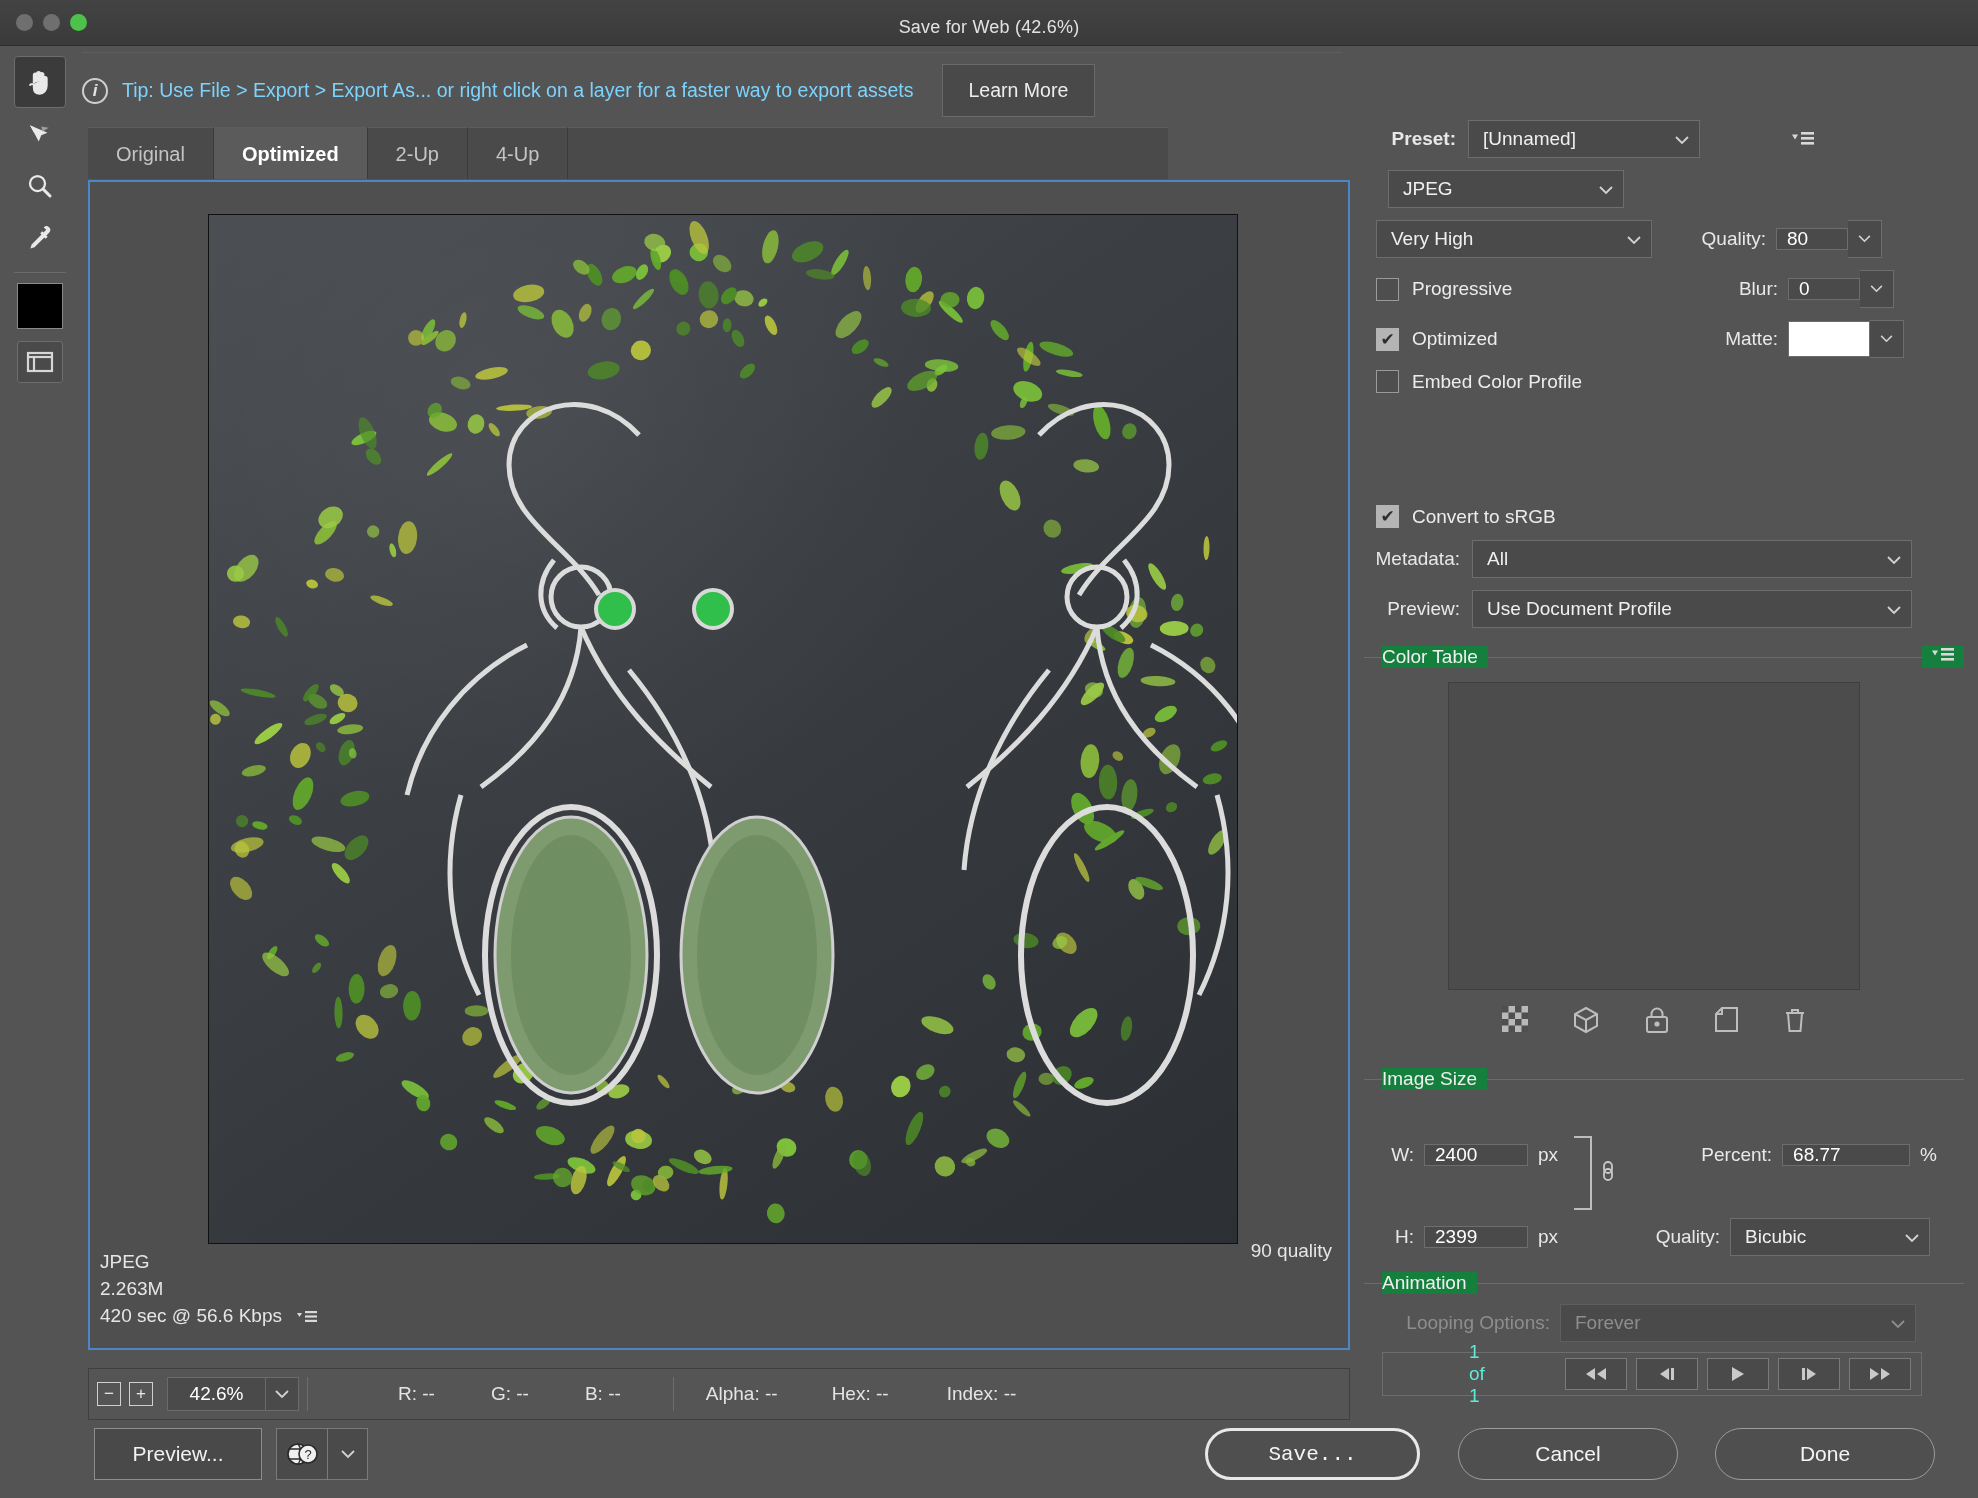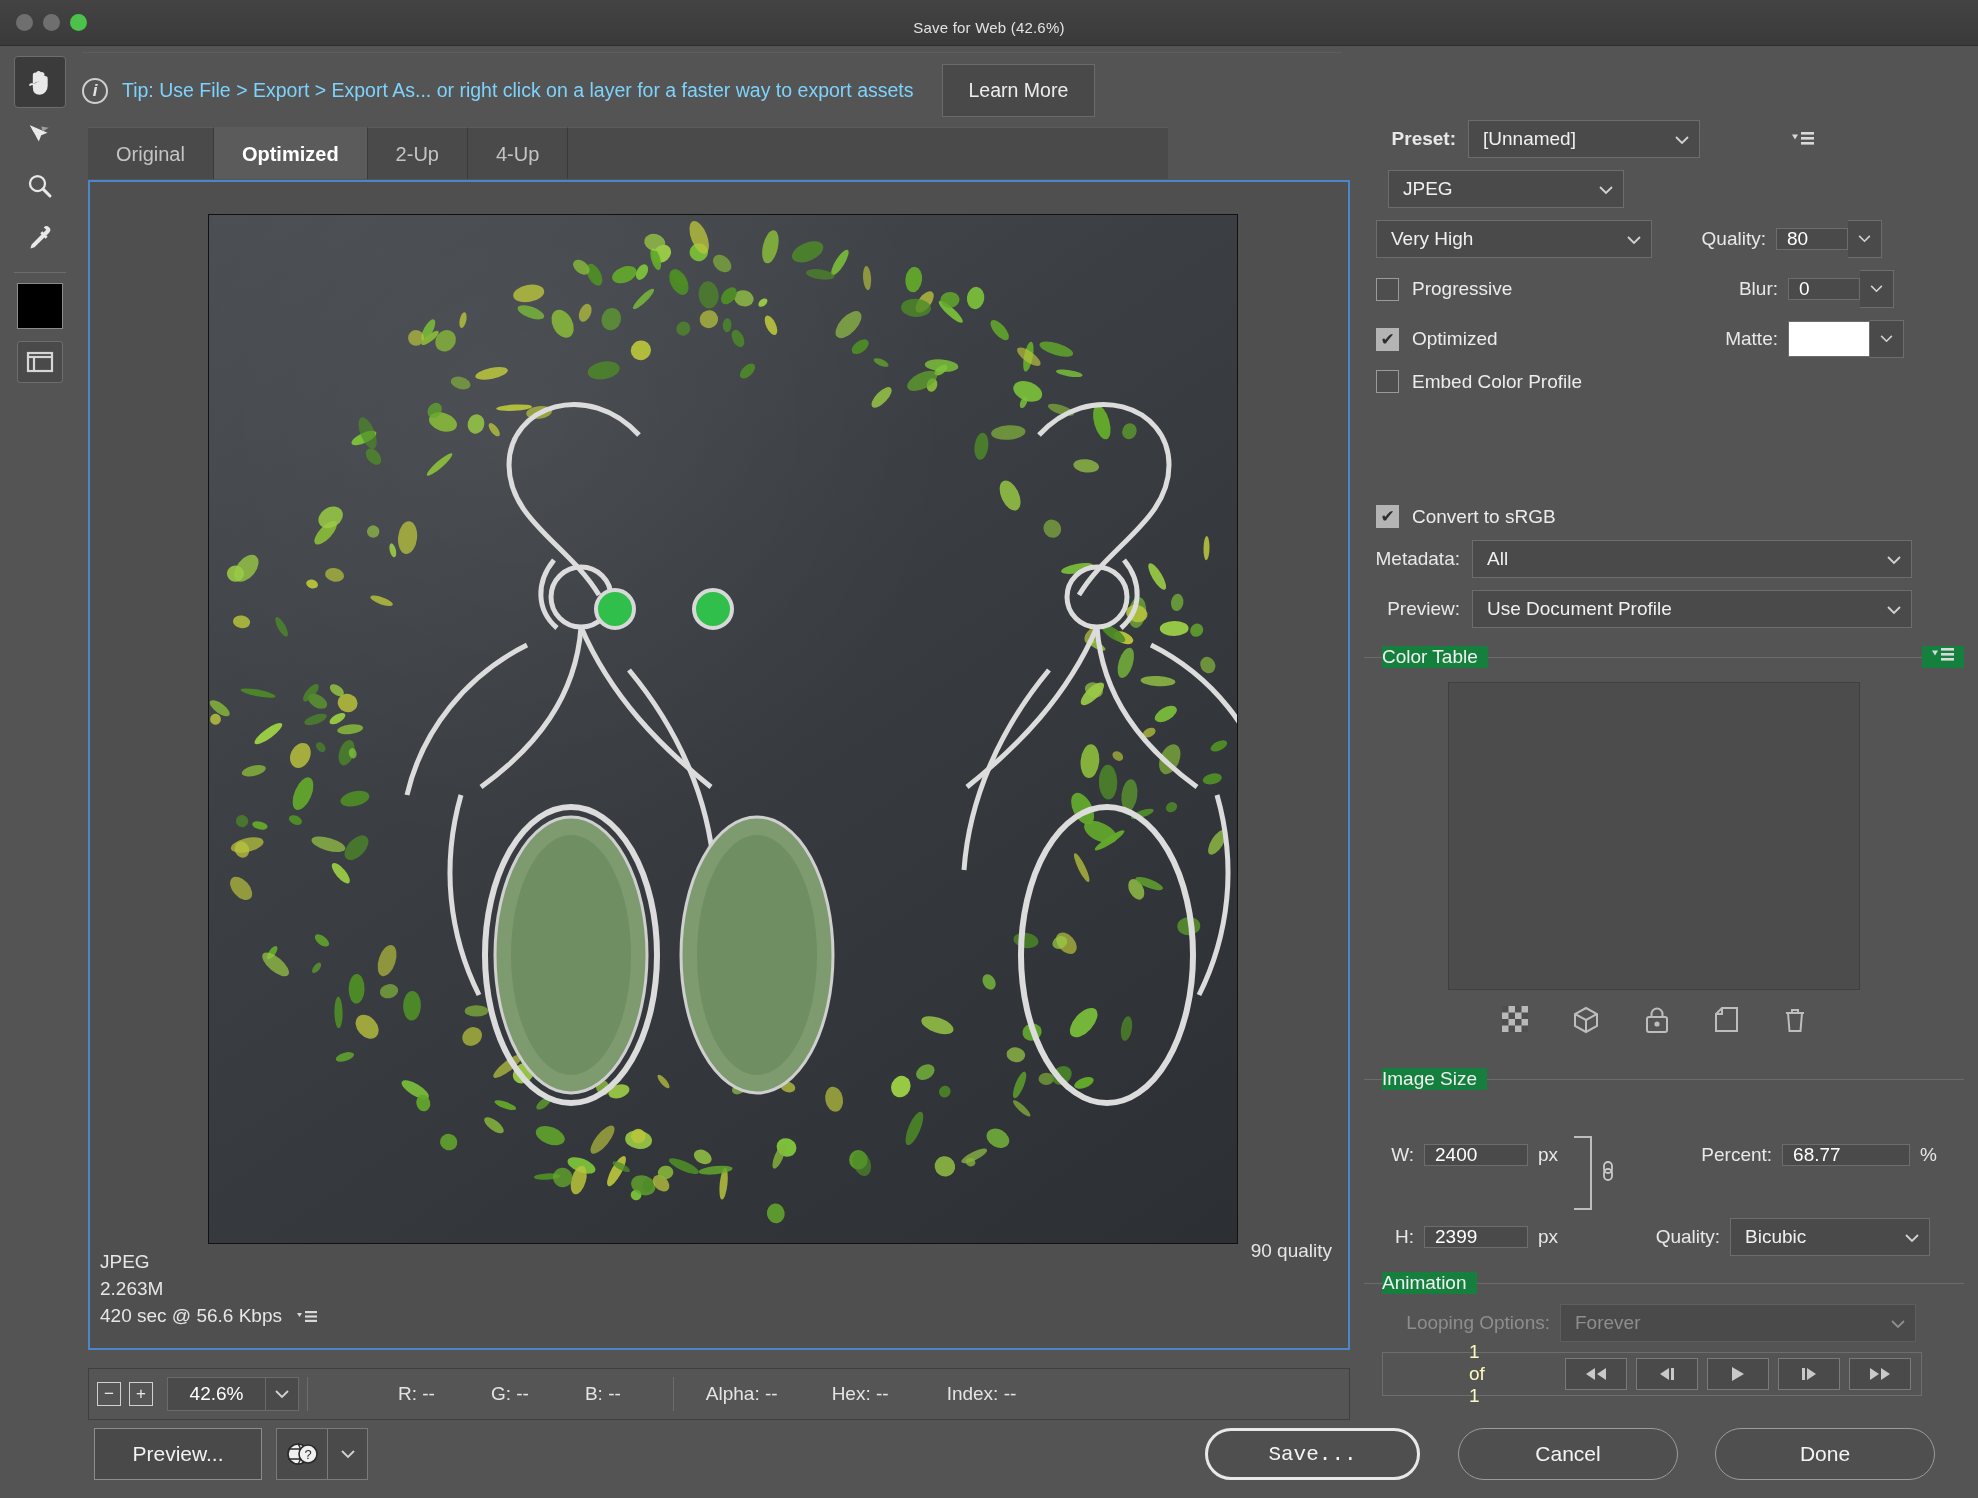--- a/index.html
+++ b/index.html
@@ -21,21 +21,21 @@
     border-bottom: 1px solid #2c2c2c;
     display: flex; align-items: center;
   }
   .traffic { display: flex; gap: 10px; margin-left: 16px; }
   .tl-dot { width: 17px; height: 17px; border-radius: 50%; }
   .tl-close { background: #6f6f6f; }
   .tl-min   { background: #6f6f6f; }
   .tl-max   { background: #4dc24a; }
   .title-text {
     position: absolute; left: 0; right: 0; text-align: center;
-    font-size: 15px; color: #e2e2e2; letter-spacing: .2px; margin-top: 9px;
+    font-size: 18px; color: #e2e2e2; letter-spacing: .2px; margin-top: 9px;
   }
 
   
   .toolbar {
     position: absolute; left: 14px; top: 56px; width: 52px; height: 330px;
   }
   .tool {
     width: 52px; height: 52px; border-radius: 4px;
     display: flex; align-items: center; justify-content: center;
   }
@@ -818,21 +818,21 @@
           <div class="select disabled" style="width:356px; margin-left:10px">
             <span>Forever</span>
             <span class="chev">
               <svg width="14" height="9" viewBox="0 0 14 9">
                   <path d="M1 1l6 6 6-6" fill="none" stroke="#8e8e8e" stroke-width="1.8"></path>
                 </svg>
             </span>
           </div>
         </div>
         <div class="anim-ctrl" style="width:540px">
-          <div style="font-size:19px; color:#fef9c3; margin-left:76px">1 of 1</div>
+          <div style="font-size:19px; color:#5eead4; margin-left:76px">1 of 1</div>
           <div style="display:flex; margin-left:66px">
             <div class="pbtn">
               <svg width="24" height="14" viewBox="0 0 24 14">
                 <path d="M11 1v12L2 7zM22 1v12l-9-6z" fill="#c9c9c9"></path>
               </svg>
             </div>
             <div class="pbtn">
               <svg width="22" height="14" viewBox="0 0 22 14">
                 <path d="M13 1v12L4 7z" fill="#c9c9c9"></path>
                   <rect x="15" y="1" width="3" height="12" fill="#c9c9c9"></rect>

